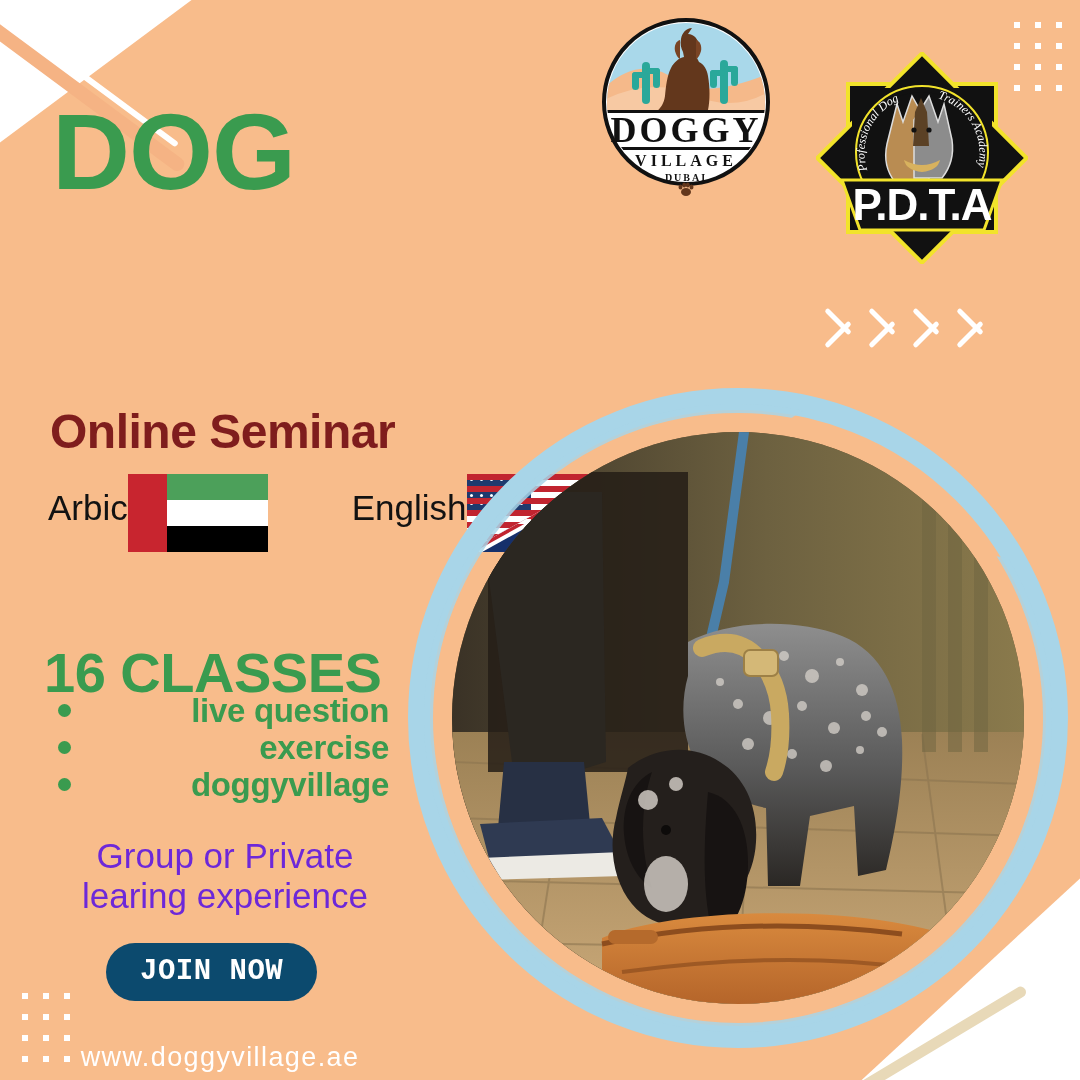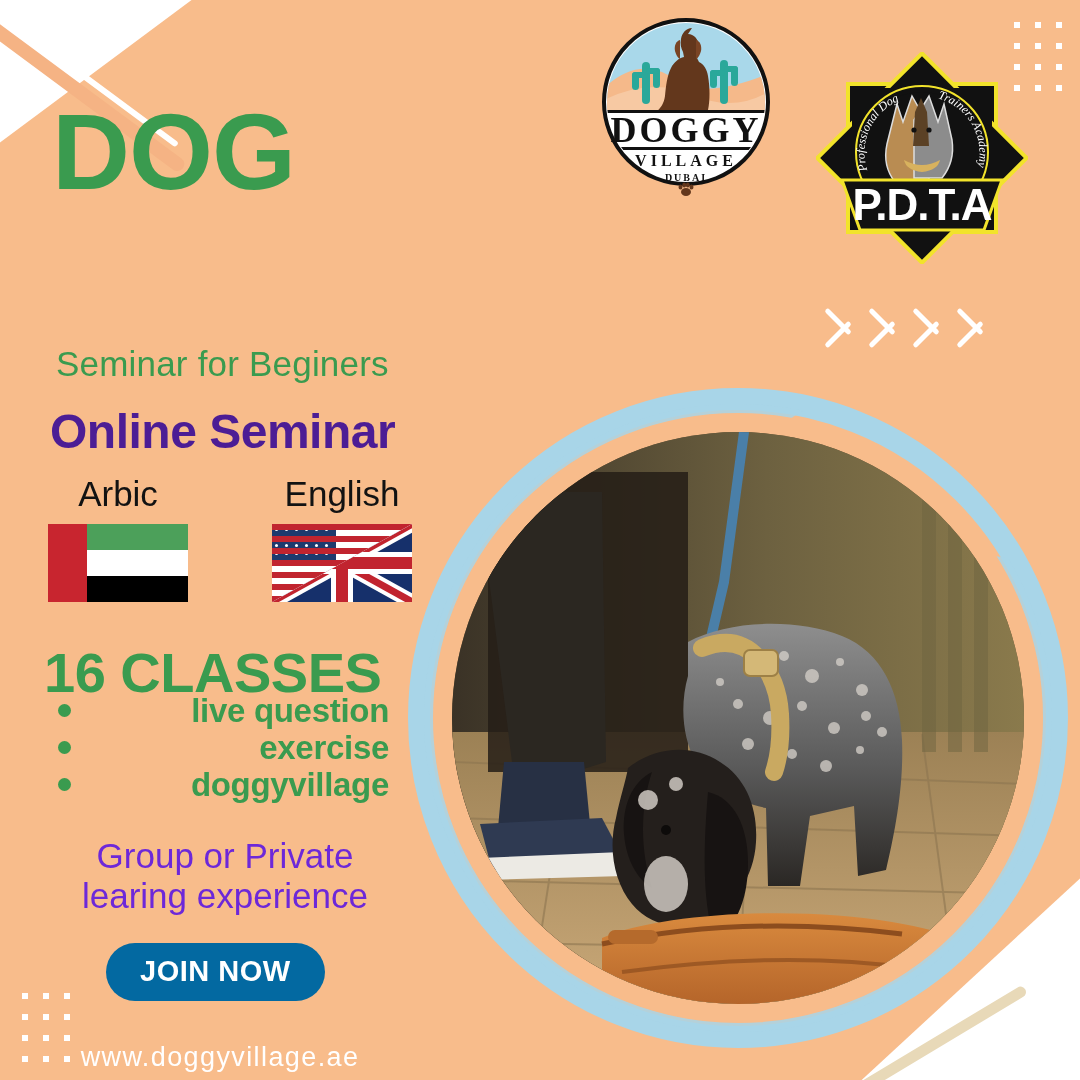--- a/index.html
+++ b/index.html
@@ -65,26 +65,26 @@
     font-size:108px; font-weight:bold; line-height:0.97;
     color:#3A9B4F; letter-spacing:-1px;
   }
   .h1 .l2 { display:block; }
   .subtitle {
     position:absolute; left:56px; top:344px;
     font-size:35px; font-weight:300; color:#3A9B4F; letter-spacing:.2px;
   }
   .online {
     position:absolute; left:50px; top:404px;
-    font-size:48px; font-weight:bold; color:#4c1d95; letter-spacing:-.5px;
+    font-size:48px; font-weight:bold; color:#7f1d1d; letter-spacing:-.5px;
   }
 
   
   .langs { position:absolute; left:48px; top:474px; display:flex; gap:84px; }
-  .lang { display:flex; flex-direction:column; align-items:center; }
+  .lang { display:flex; flex-direction:row; align-items:center; }
   .lang-label {
     font-size:35px; font-weight:300; color:#121212; margin-bottom:10px;
   }
   .flag { width:140px; height:78px; position:relative; overflow:hidden; display:block; }
 
   
   .uae { background:#fff; }
   .uae .bar { position:absolute; left:0; top:0; width:28%; height:100%; background:#C8252F; z-index:2; }
   .uae .s1 { position:absolute; left:28%; top:0;        width:72%; height:33.34%; background:#4CA05A; }
   .uae .s2 { position:absolute; left:28%; top:33.34%;   width:72%; height:33.33%; background:#ffffff; }
@@ -125,24 +125,24 @@
   
   .group {
     position:absolute; left:60px; top:836px; width:330px;
     font-size:35px; font-weight:300; color:#6d28d9; line-height:1.14;
     text-align:center;
   }
 
   
   .join {
     position:absolute; left:106px; top:943px;
-    background:#0369a1; color:#ffffff;
+    background:#0c4a6e; color:#ffffff;
     font-size:29px; font-weight:bold; letter-spacing:.5px;
     padding:12px 34px 13px; border-radius:30px;
-    border:none; cursor:pointer; font-family:Liberation Sans, sans-serif;
+    border:none; cursor:pointer; font-family:Liberation Mono, monospace;
   }
   .url {
     position:absolute; left:0; top:1042px; width:440px; text-align:center;
     font-size:27px; font-weight:300; color:#ffffff; letter-spacing:1.4px;
   }
 
   
   .photo-wrap { position:absolute; left:408px; top:388px; width:660px; height:660px; }
   .ring {
     position:absolute; inset:0; border-radius:50%;
@@ -285,21 +285,20 @@
         <textPath href="#arcR" startOffset="2%">Trainers Academy</textPath>
       </text>
       <polygon points="26,128 186,128 168,178 44,178" fill="#111" stroke="#F2E32B" stroke-width="3"></polygon>
       <text x="106" y="168" text-anchor="middle" font-family="'Liberation Sans',sans-serif" font-size="44" font-weight="bold" fill="#ffffff" letter-spacing="-1">P.D.T.A</text>
     </svg>
   </div>
 
   <h1 class="h1">
     <span>DOG</span>
   </h1>
-  <div class="subtitle">Seminar for Beginers</div>
   <div class="online">Online Seminar</div>
 
   <div class="langs">
     <div class="lang">
       <div class="lang-label">Arbic</div>
       <div class="flag uae">
         <div class="s1"></div>
           <div class="s2"></div>
           <div class="s3"></div>
           <div class="bar"></div>

